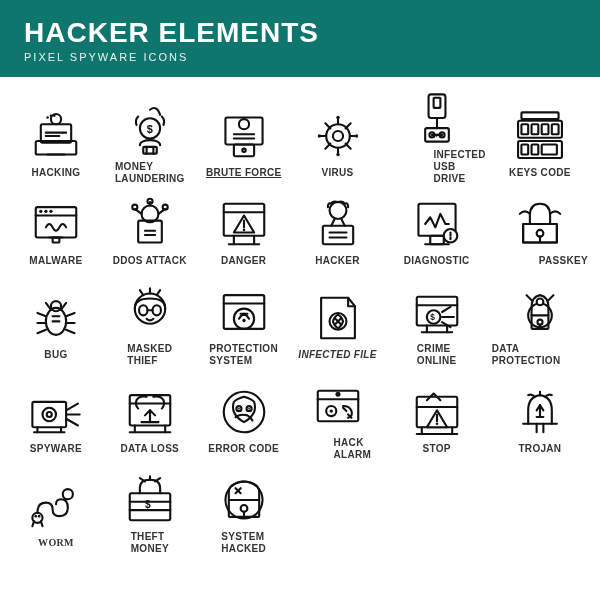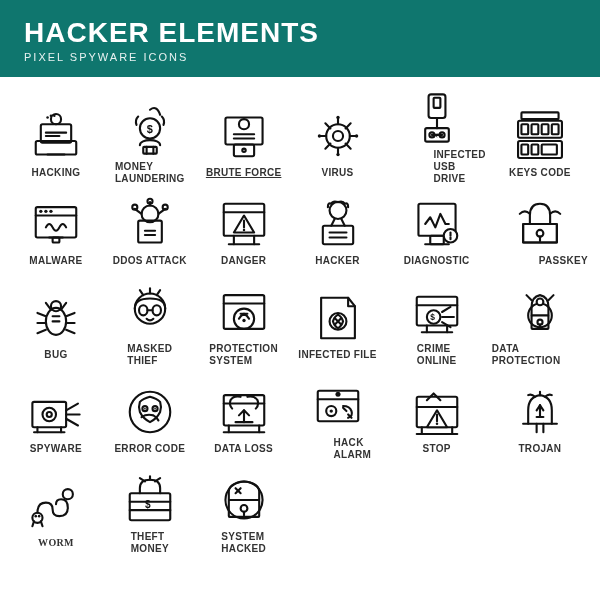--- a/index.html
+++ b/index.html
@@ -327,21 +327,21 @@
       <div class="icon-img">
         <svg viewBox="0 0 64 64" fill="none" stroke="#111" stroke-width="2.5" stroke-linecap="round" stroke-linejoin="round">
     <path d="M12 8 L44 8 L52 18 L52 56 L12 56 Z"></path>
     <polyline points="44,8 44,18 52,18"></polyline>
     <circle cx="32" cy="36" r="10"></circle>
     <path d="M26 36 Q28 30 32 28 Q36 30 38 36 Q36 42 32 44 Q28 42 26 36"></path>
     <line x1="28" y1="32" x2="36" y2="40"></line>
     <line x1="36" y1="32" x2="28" y2="40"></line>
   </svg>
       </div>
-      <div class="icon-label" style="white-space: pre-line;">INFECTED FILE</div>
+      <div class="icon-label" style="white-space: pre-line; font-style: italic;">INFECTED FILE</div>
     </div>
     <div class="icon-cell">
       <div class="icon-img">
         <svg viewBox="0 0 64 64" fill="none" stroke="#111" stroke-width="2.5" stroke-linecap="round" stroke-linejoin="round">
     <rect x="8" y="14" width="48" height="34" rx="2"></rect>
     <line x1="8" y1="24" x2="56" y2="24"></line>
     <line x1="20" y1="48" x2="20" y2="56"></line>
     <line x1="44" y1="48" x2="44" y2="56"></line>
     <line x1="14" y1="56" x2="50" y2="56"></line>
     <circle cx="28" cy="38" r="8"></circle>
@@ -381,47 +381,47 @@
     <line x1="10" y1="50" x2="10" y2="56"></line>
     <line x1="38" y1="50" x2="38" y2="56"></line>
     <line x1="6" y1="56" x2="42" y2="56"></line>
   </svg>
       </div>
       <div class="icon-label" style="white-space: pre-line;">SPYWARE</div>
     </div>
     <div class="icon-cell">
       <div class="icon-img">
         <svg viewBox="0 0 64 64" fill="none" stroke="#111" stroke-width="2.5" stroke-linecap="round" stroke-linejoin="round">
-    <circle cx="32" cy="32" r="24"></circle>
-    <path d="M20 20 Q24 16 32 14 Q40 16 44 20 Q46 26 44 32 Q40 40 32 44 Q24 40 20 32 Q18 26 20 20Z" fill="white" stroke="#111"></path>
-    <circle cx="26" cy="28" r="3"></circle>
-    <circle cx="38" cy="28" r="3"></circle>
-    <path d="M22 38 Q28 34 36 36 Q40 38 42 42"></path>
-    <circle cx="26" cy="28" r="1" fill="#111" stroke="none"></circle>
-    <circle cx="38" cy="28" r="1" fill="#111" stroke="none"></circle>
-  </svg>
-      </div>
-      <div class="icon-label" style="white-space: pre-line;">ERROR CODE</div>
-    </div>
-    <div class="icon-cell">
-      <div class="icon-img">
-        <svg viewBox="0 0 64 64" fill="none" stroke="#111" stroke-width="2.5" stroke-linecap="round" stroke-linejoin="round">
     <rect x="8" y="12" width="48" height="36" rx="2"></rect>
     <line x1="8" y1="22" x2="56" y2="22"></line>
     <line x1="14" y1="48" x2="14" y2="56"></line>
     <line x1="50" y1="48" x2="50" y2="56"></line>
     <line x1="8" y1="56" x2="56" y2="56"></line>
     <path d="M26 36 L32 30 L38 36"></path>
     <line x1="32" y1="30" x2="32" y2="44"></line>
     <line x1="22" y1="44" x2="42" y2="44"></line>
     <path d="M18 28 Q14 24 16 18 Q20 12 28 14"></path>
     <path d="M46 28 Q50 24 48 18 Q44 12 36 14"></path>
   </svg>
       </div>
       <div class="icon-label" style="white-space: pre-line;">DATA LOSS</div>
+    </div>
+    <div class="icon-cell">
+      <div class="icon-img">
+        <svg viewBox="0 0 64 64" fill="none" stroke="#111" stroke-width="2.5" stroke-linecap="round" stroke-linejoin="round">
+    <circle cx="32" cy="32" r="24"></circle>
+    <path d="M20 20 Q24 16 32 14 Q40 16 44 20 Q46 26 44 32 Q40 40 32 44 Q24 40 20 32 Q18 26 20 20Z" fill="white" stroke="#111"></path>
+    <circle cx="26" cy="28" r="3"></circle>
+    <circle cx="38" cy="28" r="3"></circle>
+    <path d="M22 38 Q28 34 36 36 Q40 38 42 42"></path>
+    <circle cx="26" cy="28" r="1" fill="#111" stroke="none"></circle>
+    <circle cx="38" cy="28" r="1" fill="#111" stroke="none"></circle>
+  </svg>
+      </div>
+      <div class="icon-label" style="white-space: pre-line;">ERROR CODE</div>
     </div>
     <div class="icon-cell">
       <div class="icon-img">
         <svg viewBox="0 0 64 64" fill="none" stroke="#111" stroke-width="2.5" stroke-linecap="round" stroke-linejoin="round">
     <rect x="8" y="14" width="48" height="36" rx="2"></rect>
     <line x1="8" y1="24" x2="56" y2="24"></line>
     <circle cx="32" cy="18" r="3" fill="#111" stroke="none"></circle>
     <circle cx="24" cy="38" r="6"></circle>
     <circle cx="24" cy="38" r="2" fill="#111" stroke="none"></circle>
     <path d="M38 32 Q46 32 48 38 Q50 44 44 46"></path>

